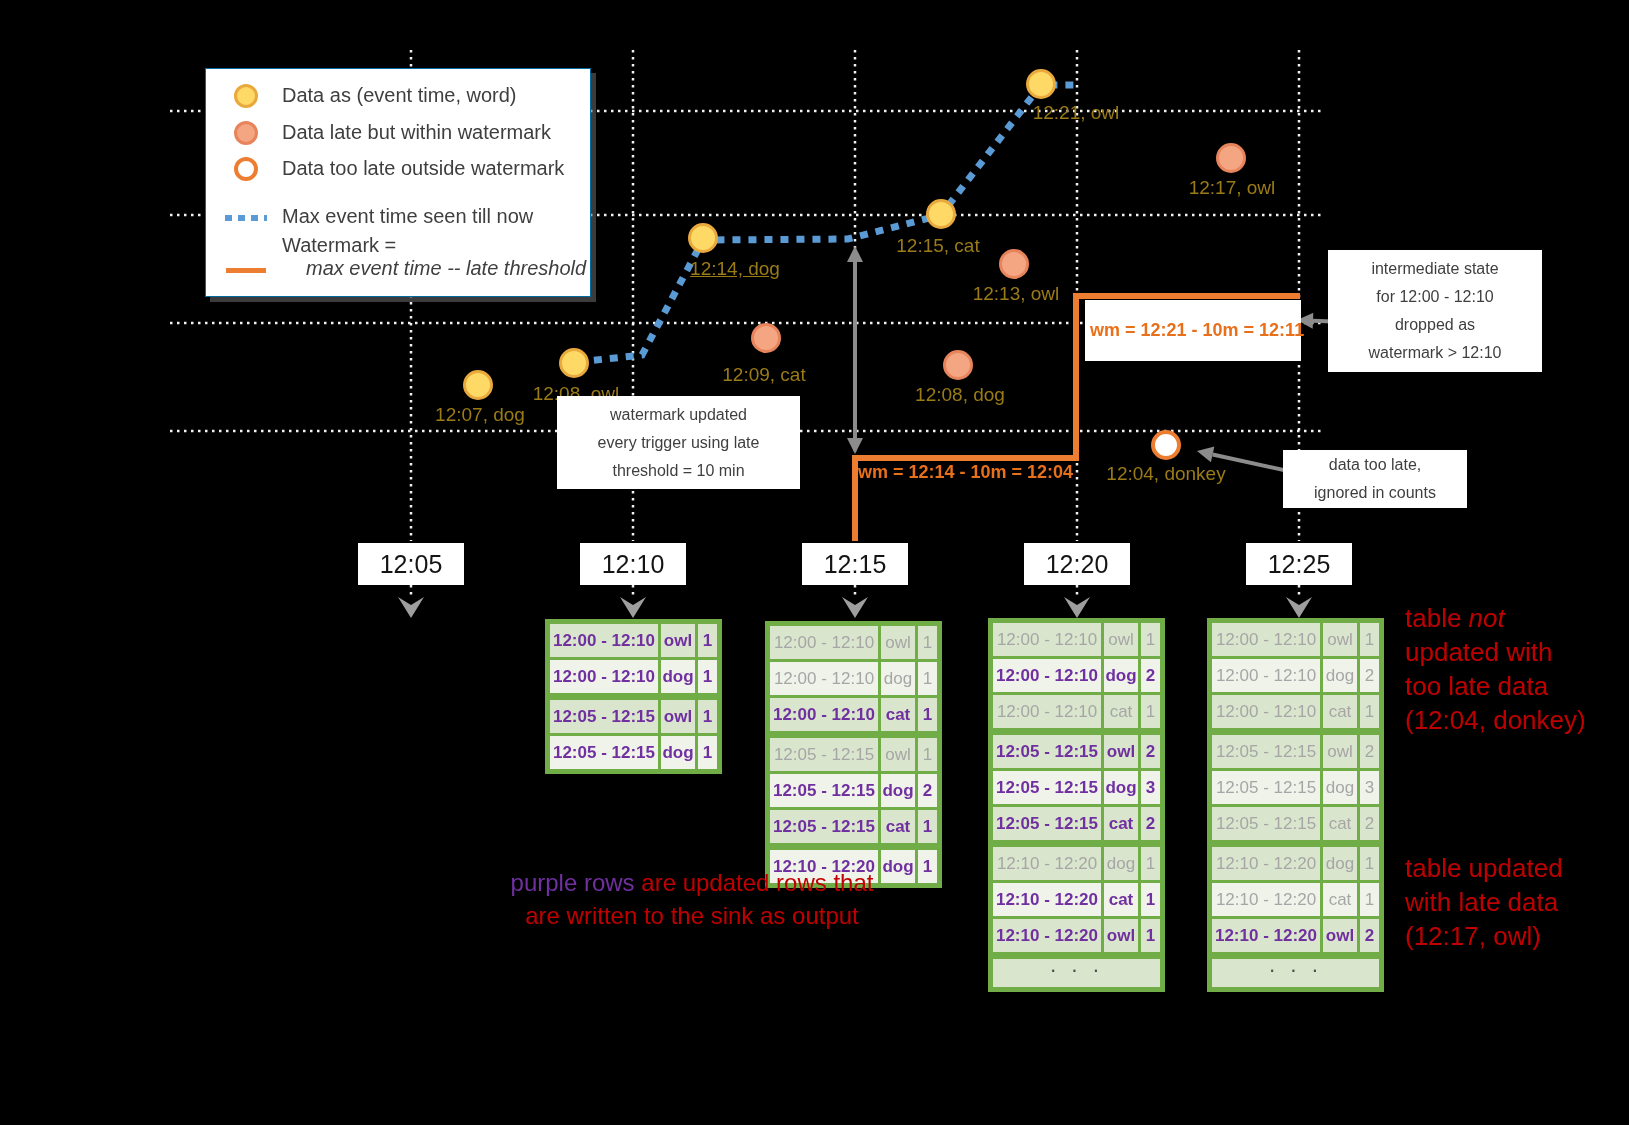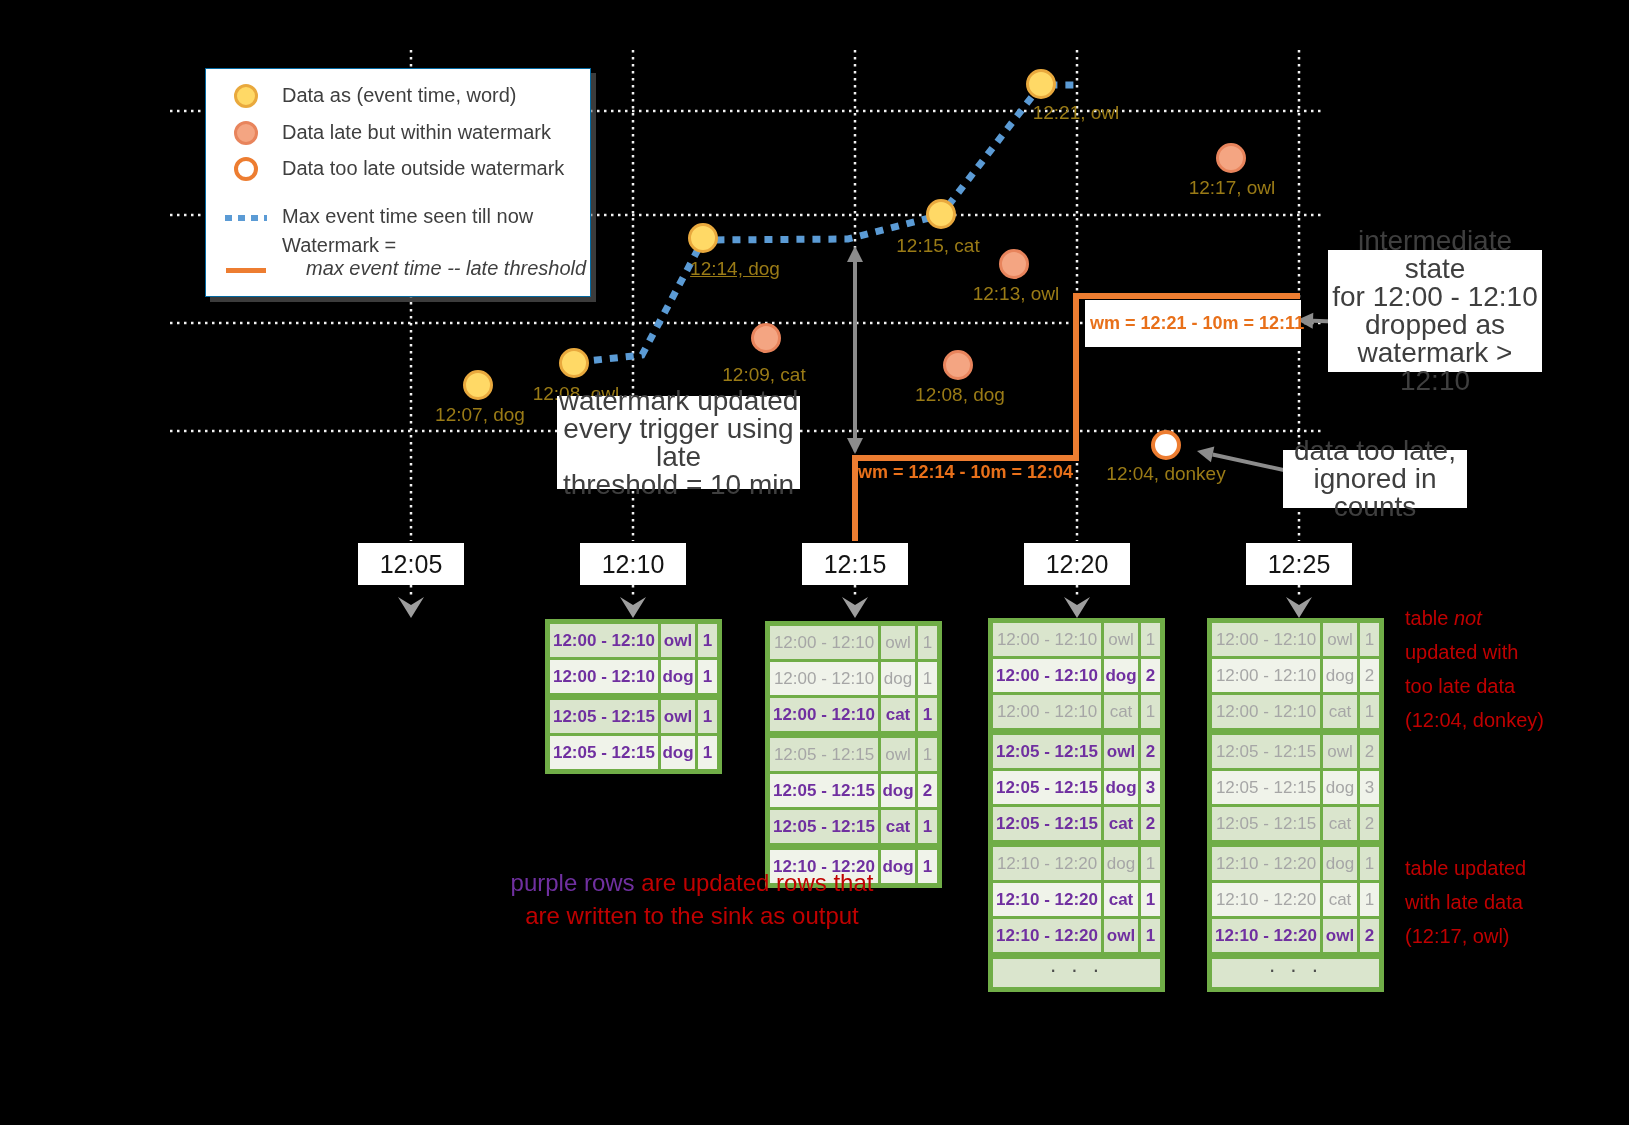--- a/index.html
+++ b/index.html
@@ -23,25 +23,25 @@
   .swdot{width:24px;height:24px;border-radius:50%;box-sizing:border-box;}
   .swdot.on-time{background:#FFD966;border:3px solid #E9A93D;}
   .swdot.late{background:#F4A582;border:3px solid #E8845C;}
   .swdot.too-late{background:#fff;border:4px solid #ED7D31;}
   .swline-blue{width:42px;height:6px;background:repeating-linear-gradient(90deg,#5B9BD5 0 7px,transparent 7px 13px);}
   .swline-orange{width:40px;height:5px;background:#ED7D31;}
   .lbl2{padding-left:24px;font-style:italic;}
 
   
   .note{position:absolute;background:#fff;color:#3F3F3F;text-align:center;display:flex;
-        flex-direction:column;justify-content:center;font-size:28px;line-height:28px;z-index:4;}
+        flex-direction:column;justify-content:center;font-size:16px;line-height:28px;z-index:4;}
 
   
   .wmtext{position:absolute;color:#E8701A;font-size:18px;font-weight:600;white-space:nowrap;z-index:4;}
-  .wmtext.boxed{background:#fff;line-height:31px;padding:8px 5px;}
+  .wmtext.boxed{background:#fff;line-height:31px;padding:15px 5px;}
 
   
   .timebox{position:absolute;width:106px;height:42px;background:#fff;color:#141414;text-align:center;
            line-height:42px;font-size:25px;z-index:4;}
 
   
   .gtable{position:absolute;background:#70AD47;padding:5px;width:177px;box-sizing:border-box;z-index:3;}
   .trow{display:flex;gap:3px;margin-top:3px;font-size:17px;}
   .trow.first{margin-top:0;}
   .trow.gstart{margin-top:7px;}
@@ -50,21 +50,21 @@
   .cell.c-word{width:34px;text-align:center;}
   .cell.c-count{width:19px;text-align:center;}
   .trow.dark .cell{background:#DAE5CD;}
   .trow.light .cell{background:#F0F3EA;}
   .trow.updated .cell{color:#7030A0;font-weight:600;}
   .trow.old .cell{color:#A6A6A6;font-weight:400;}
   .ellipsisrow{margin-top:7px;height:28px;line-height:22px;background:#DAE5CD;text-align:center;
                color:#4d4d4d;font-size:22px;letter-spacing:4px;}
 
   
-  .redline{position:absolute;color:#C00000;font-size:20px;line-height:34px;white-space:nowrap;z-index:3;}
+  .redline{position:absolute;color:#C00000;font-size:26px;line-height:34px;white-space:nowrap;z-index:3;}
   .seg-red-italic{font-style:italic;}
   .seg-purple{color:#7030A0;}
   #purple-note{position:absolute;left:692px;top:866px;transform:translateX(-50%);text-align:center;
                color:#C00000;font-size:24px;line-height:33px;white-space:nowrap;z-index:3;}
 </style>
 </head>
 <body>
 
 <div id="stage">
   <svg id="lines" width="1629" height="1125">

